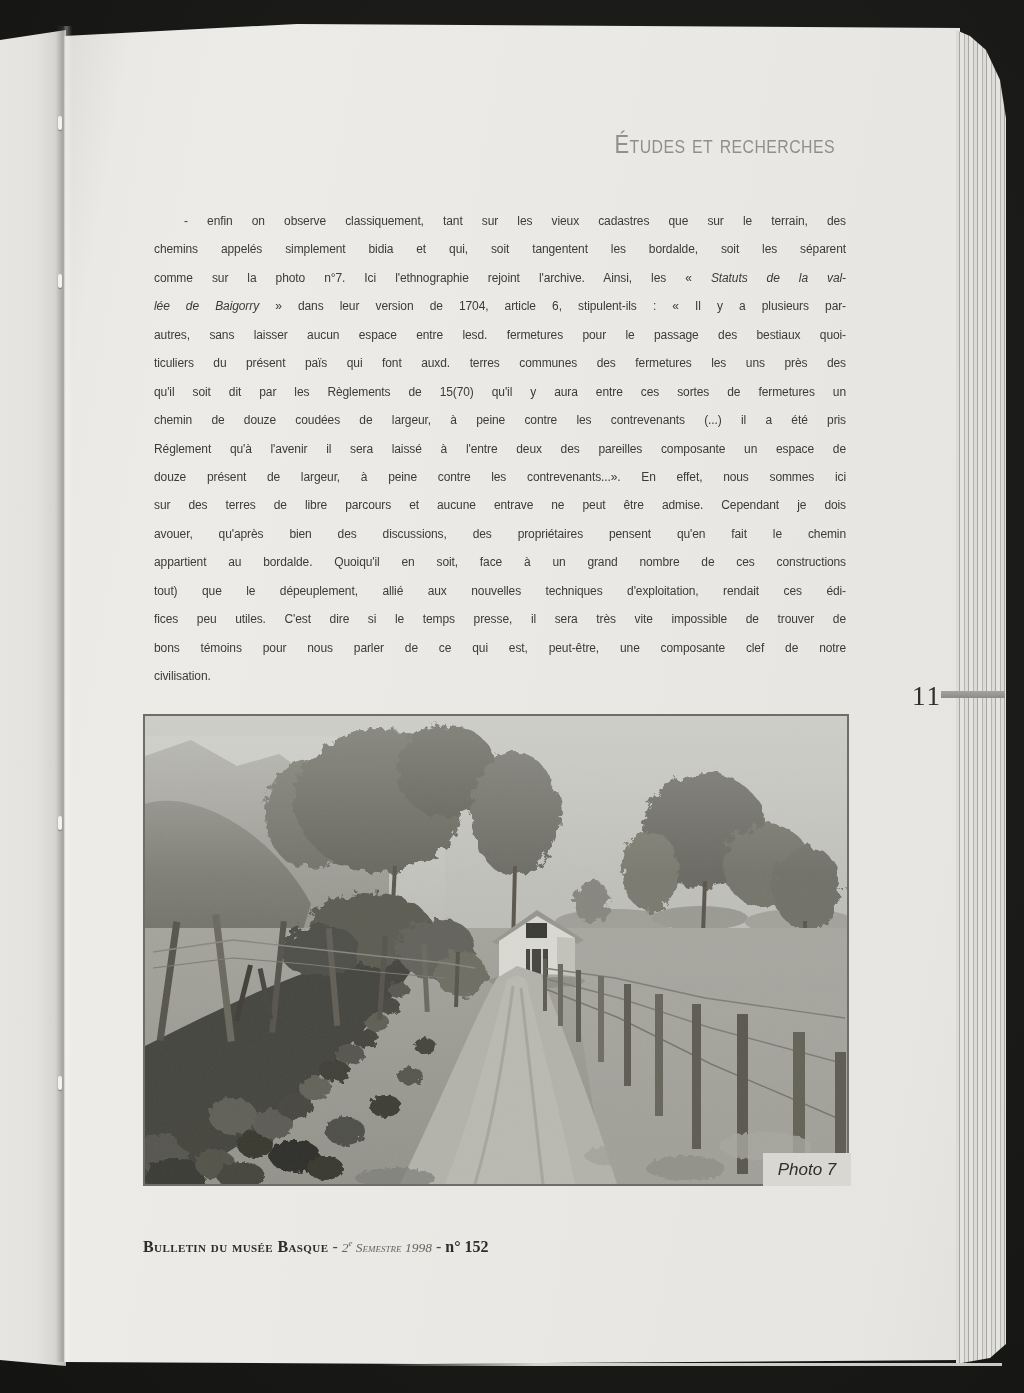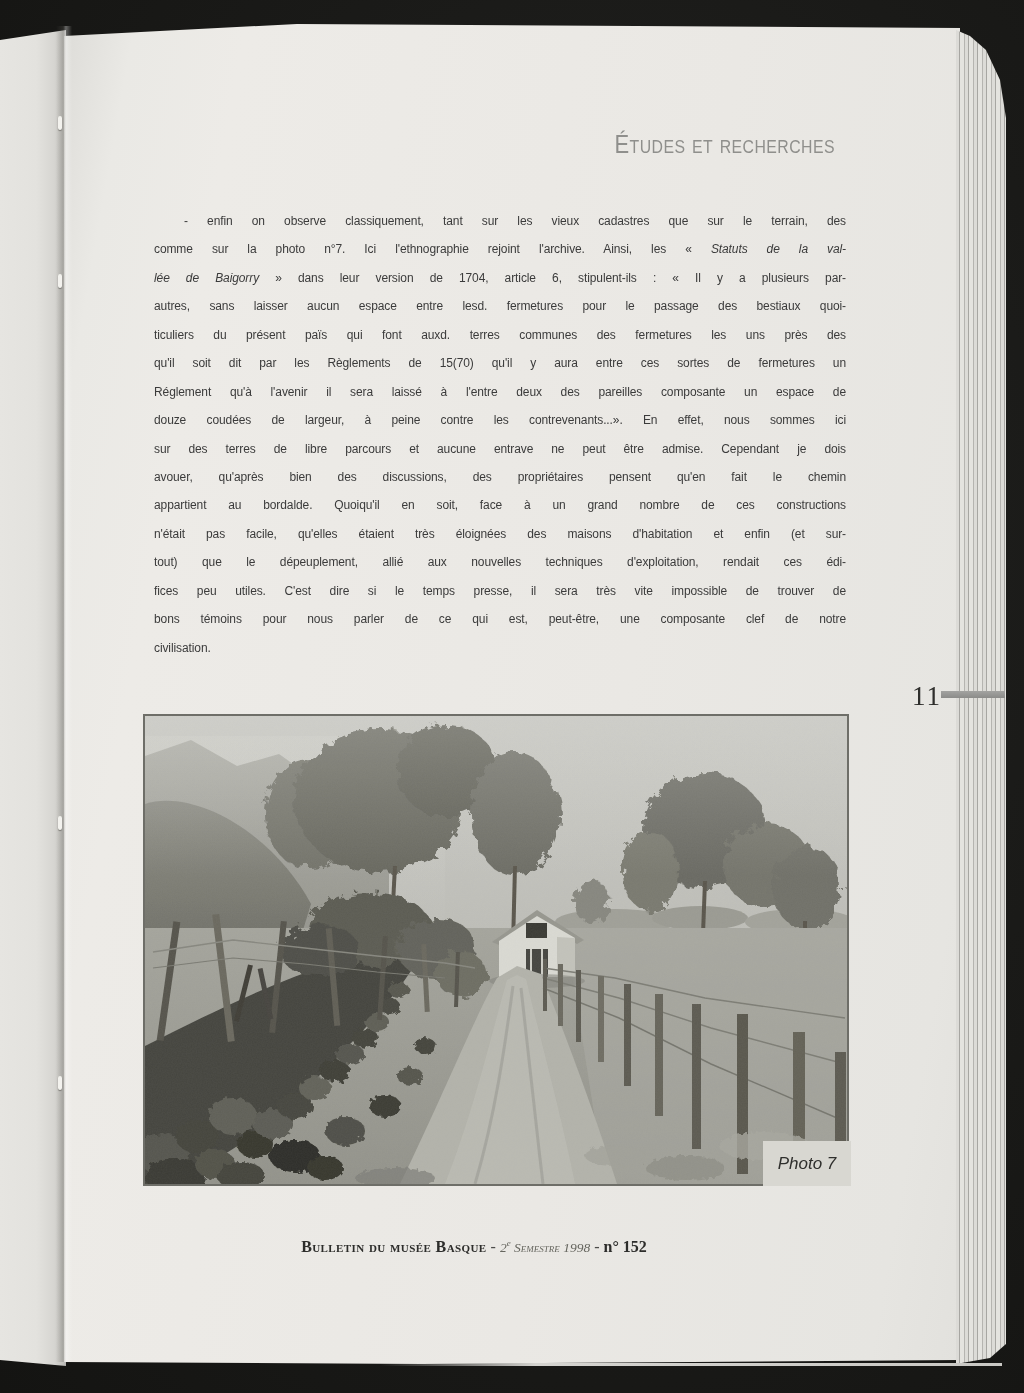--- a/index.html
+++ b/index.html
@@ -35,25 +35,25 @@
   .seg-i{font-style:italic;}
   
   .folio{position:absolute;left:912px;top:681px;font-family:"Liberation Serif",serif;
     font-size:27px;color:#2e2e2c;letter-spacing:2px;}
   .folio-bar{position:absolute;left:941px;top:691px;width:64px;height:7px;
     background:linear-gradient(180deg,#a3a3a1,#8b8b89);}
   
   .figure{position:absolute;left:143px;top:714px;width:706px;height:472px;
     border:2px solid #6e6e68;background:#b9b9b3;box-sizing:border-box;}
   .figure svg{display:block;width:702px;height:468px;}
-  .caption{position:absolute;right:-4px;bottom:-2px;width:88px;height:45px;
+  .caption{position:absolute;right:-4px;bottom:-2px;width:88px;height:33px;
     background:#d8d7d1;color:#2f2f2d;font-style:italic;font-size:17px;
     display:flex;align-items:center;justify-content:center;}
   
-  .footer{position:absolute;left:128px;top:1238px;width:692px;text-align:center;
+  .footer{position:absolute;left:143px;top:1238px;width:692px;text-align:left;
     font-family:"Liberation Serif",serif;font-size:16px;color:#3a3a38;}
   .seg-bsc{font-weight:bold;font-variant:small-caps;letter-spacing:.4px;color:#2d2d2b;}
   .seg-isc{font-style:italic;font-variant:small-caps;font-size:13.5px;color:#66665f;}
   .seg-isup{font-style:italic;font-size:9px;vertical-align:super;color:#66665f;}
   .seg-b{font-weight:bold;color:#2d2d2b;}
   .seg-dash{color:#4c4c4a;}
 </style>
 </head>
 <body>
 
@@ -66,31 +66,32 @@
   <div class="stitch" style="left:58px;top:274px;"></div>
   <div class="stitch" style="left:58px;top:816px;"></div>
   <div class="stitch" style="left:58px;top:1076px;"></div>
   <div class="page-edges"></div>
   <div class="bottom-stack"></div>
 
   <div class="running-head">Études et recherches</div>
 
   <div class="bodytext">
       <div class="bodyline indent"><span class="seg-n">- enfin on observe classiquement, tant sur les vieux cadastres que sur le terrain, des</span></div>
+      <div class="bodyline"><span class="seg-n">chemins appelés simplement bidia et qui, soit tangentent les bordalde, soit les séparent</span></div>
       <div class="bodyline"><span class="seg-n">comme sur la photo n°7. Ici l'ethnographie rejoint l'archive. Ainsi, les « </span><span class="seg-i">Statuts de la val-</span></div>
       <div class="bodyline"><span class="seg-i">lée de Baigorry</span><span class="seg-n"> » dans leur version de 1704, article 6, stipulent-ils : « Il y a plusieurs par-</span></div>
       <div class="bodyline"><span class="seg-n">autres, sans laisser aucun espace entre lesd. fermetures pour le passage des bestiaux quoi-</span></div>
       <div class="bodyline"><span class="seg-n">ticuliers du présent païs qui font auxd. terres communes des fermetures les uns près des</span></div>
       <div class="bodyline"><span class="seg-n">qu'il soit dit par les Règlements de 15(70) qu'il y aura entre ces sortes de fermetures un</span></div>
+      <div class="bodyline"><span class="seg-n">chemin de douze coudées de largeur, à peine contre les contrevenants (...) il a été pris</span></div>
       <div class="bodyline"><span class="seg-n">Réglement qu'à l'avenir il sera laissé à l'entre deux des pareilles composante un espace de</span></div>
-      <div class="bodyline"><span class="seg-n">douze coudées de largeur, à peine contre les contrevenants...». En effet, nous sommes ici</span></div>
+      <div class="bodyline"><span class="seg-n">douze présent de largeur, à peine contre les contrevenants...». En effet, nous sommes ici</span></div>
       <div class="bodyline"><span class="seg-n">sur des terres de libre parcours et aucune entrave ne peut être admise. Cependant je dois</span></div>
       <div class="bodyline"><span class="seg-n">avouer, qu'après bien des discussions, des propriétaires pensent qu'en fait le chemin</span></div>
       <div class="bodyline"><span class="seg-n">appartient au bordalde. Quoiqu'il en soit, face à un grand nombre de ces constructions</span></div>
-      <div class="bodyline"><span class="seg-n">n'était pas facile, qu'elles étaient très éloignées des maisons d'habitation et enfin (et sur-</span></div>
       <div class="bodyline"><span class="seg-n">tout) que le dépeuplement, allié aux nouvelles techniques d'exploitation, rendait ces édi-</span></div>
       <div class="bodyline"><span class="seg-n">fices peu utiles. C'est dire si le temps presse, il sera très vite impossible de trouver de</span></div>
       <div class="bodyline"><span class="seg-n">bons témoins pour nous parler de ce qui est, peut-être, une composante clef de notre</span></div>
       <div class="bodyline last"><span class="seg-n">civilisation.</span></div>
     </div>
 
   <div class="folio">11</div>
   <div class="folio-bar"></div>
 
   <figure class="figure" style="margin:0;">

